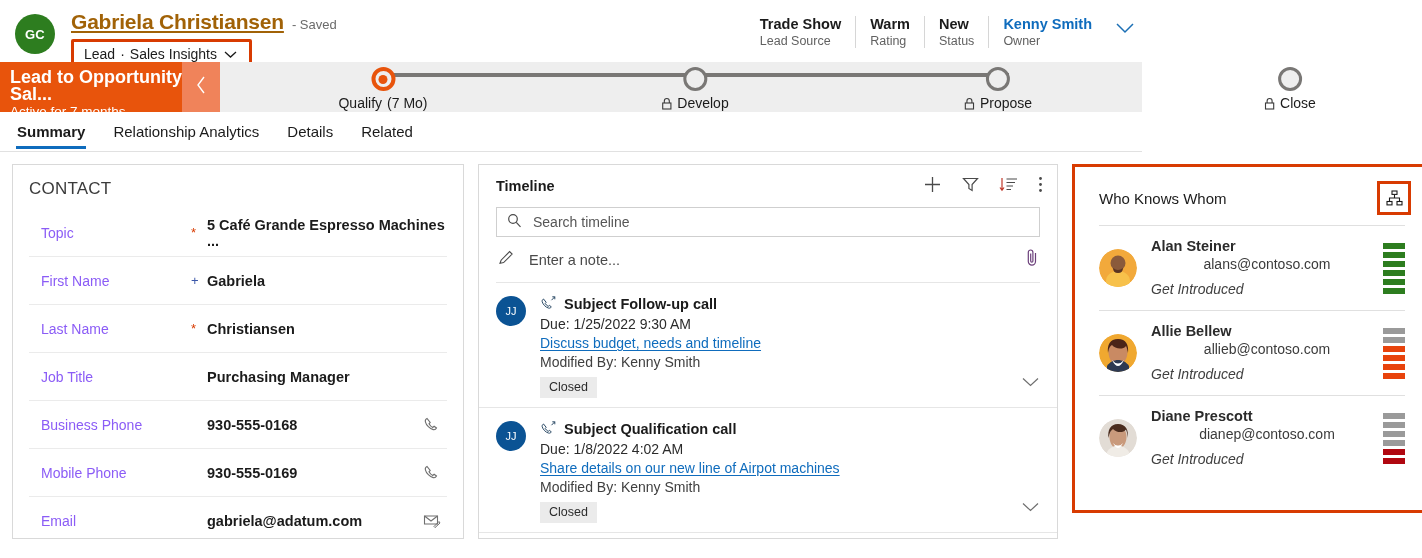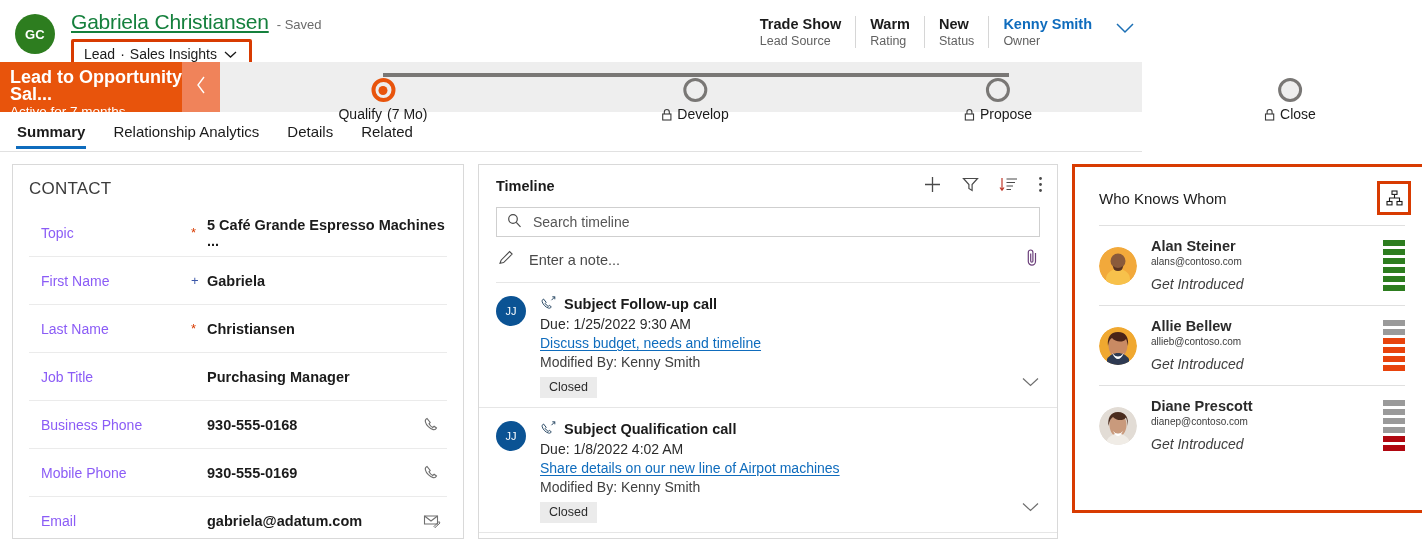--- a/index.html
+++ b/index.html
@@ -27,21 +27,21 @@
     background: #2d7d1f;
     color: #fff;
     display: flex; align-items: center; justify-content: center;
     font-size: 13px; font-weight: bold; letter-spacing: .3px;
     margin-left: 15px; margin-top: 6px;
     flex: 0 0 auto;
   }
   .title-block { margin-left: 16px; margin-top: 2px; }
   .title-row { display: flex; align-items: baseline; }
   .record-title {
-    font-size: 21px; color: #15803d; font-weight: 400;
+    font-size: 21px; color: #a16207; font-weight: 700;
     text-decoration: underline; text-underline-offset: 2px;
     letter-spacing: -.2px;
   }
   .saved-state { font-size: 13px; color: #6b6b6b; margin-left: 8px; }
   .subtitle-box {
     margin-top: 5px;
     display: inline-flex; align-items: center;
     border: 3px solid #d83b01;
     padding: 3px 12px 4px 10px;
     border-radius: 2px;
@@ -84,21 +84,21 @@
     width: 38px; background: #f0835a; flex: 0 0 auto;
     display: flex; align-items: center; justify-content: center;
     color: #ffffff;
   }
   .bpf-stages { position: relative; flex: 1 1 auto; }
   .bpf-line {
     position: absolute; top: 11px; height: 4px;
     background: #797775;
   }
   .stage {
-    position: absolute; top: 15px;
+    position: absolute; top: 4px;
     transform: translateX(-50%);
     text-align: center;
     white-space: nowrap;
   }
   .stage-node {
     width: 24px; height: 24px; border-radius: 50%;
     background: #eeeeee;
     margin: 0 auto;
     position: relative; top: 1px;
     display: flex; align-items: center; justify-content: center;
@@ -231,21 +231,21 @@
     color: #1b1b1b;
   }
   .wkw-sep { height: 1px; background: #e0e0e0; margin: 0 18px 0 24px; }
   .wkw-row { display: flex; align-items: center; padding: 12px 18px 12px 24px; }
   .wkw-pic {
     width: 38px; height: 38px; border-radius: 50%;
     flex: 0 0 auto; overflow: hidden; position: relative;
   }
   .wkw-meta { margin-left: 14px; flex: 1 1 auto; }
   .wkw-name { font-size: 14.5px; font-weight: bold; color: #2b2b2b; }
-  .wkw-email { font-size: 10px; color: #3b3b3b; margin-top: 2px; }
+  .wkw-email { font-size: 14px; color: #3b3b3b; margin-top: 2px; text-align: center; }
   .wkw-link { font-size: 14px; color: #404040; margin-top: 9px; display:inline-block;font-style:italic; }
   .wkw-bars { display: flex; flex-direction: column; gap: 3px; flex: 0 0 auto; }
   .wkw-bar { width: 22px; height: 6px; }
 
   .hidden-scroll { overflow: hidden; }
 </style>
 </head>
 <body>
 
 <div class="app">

